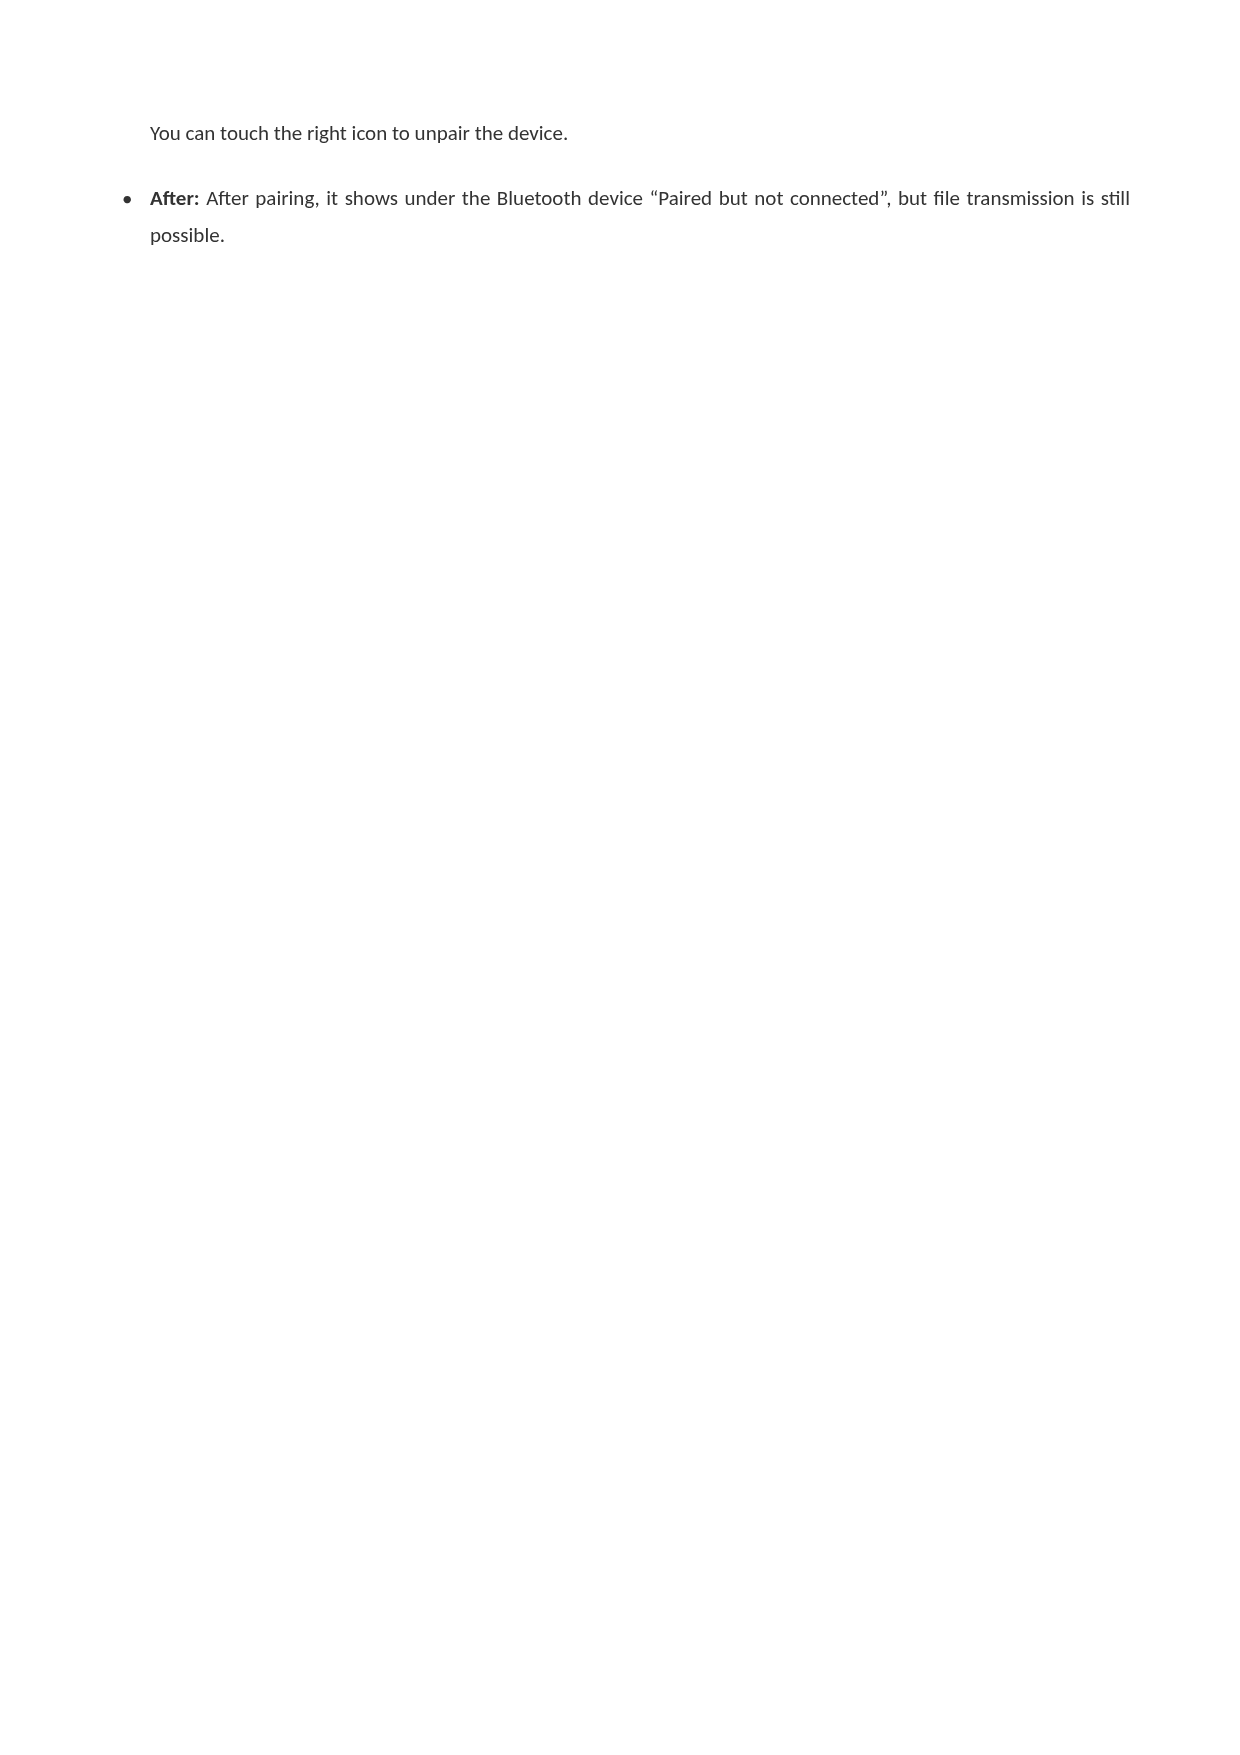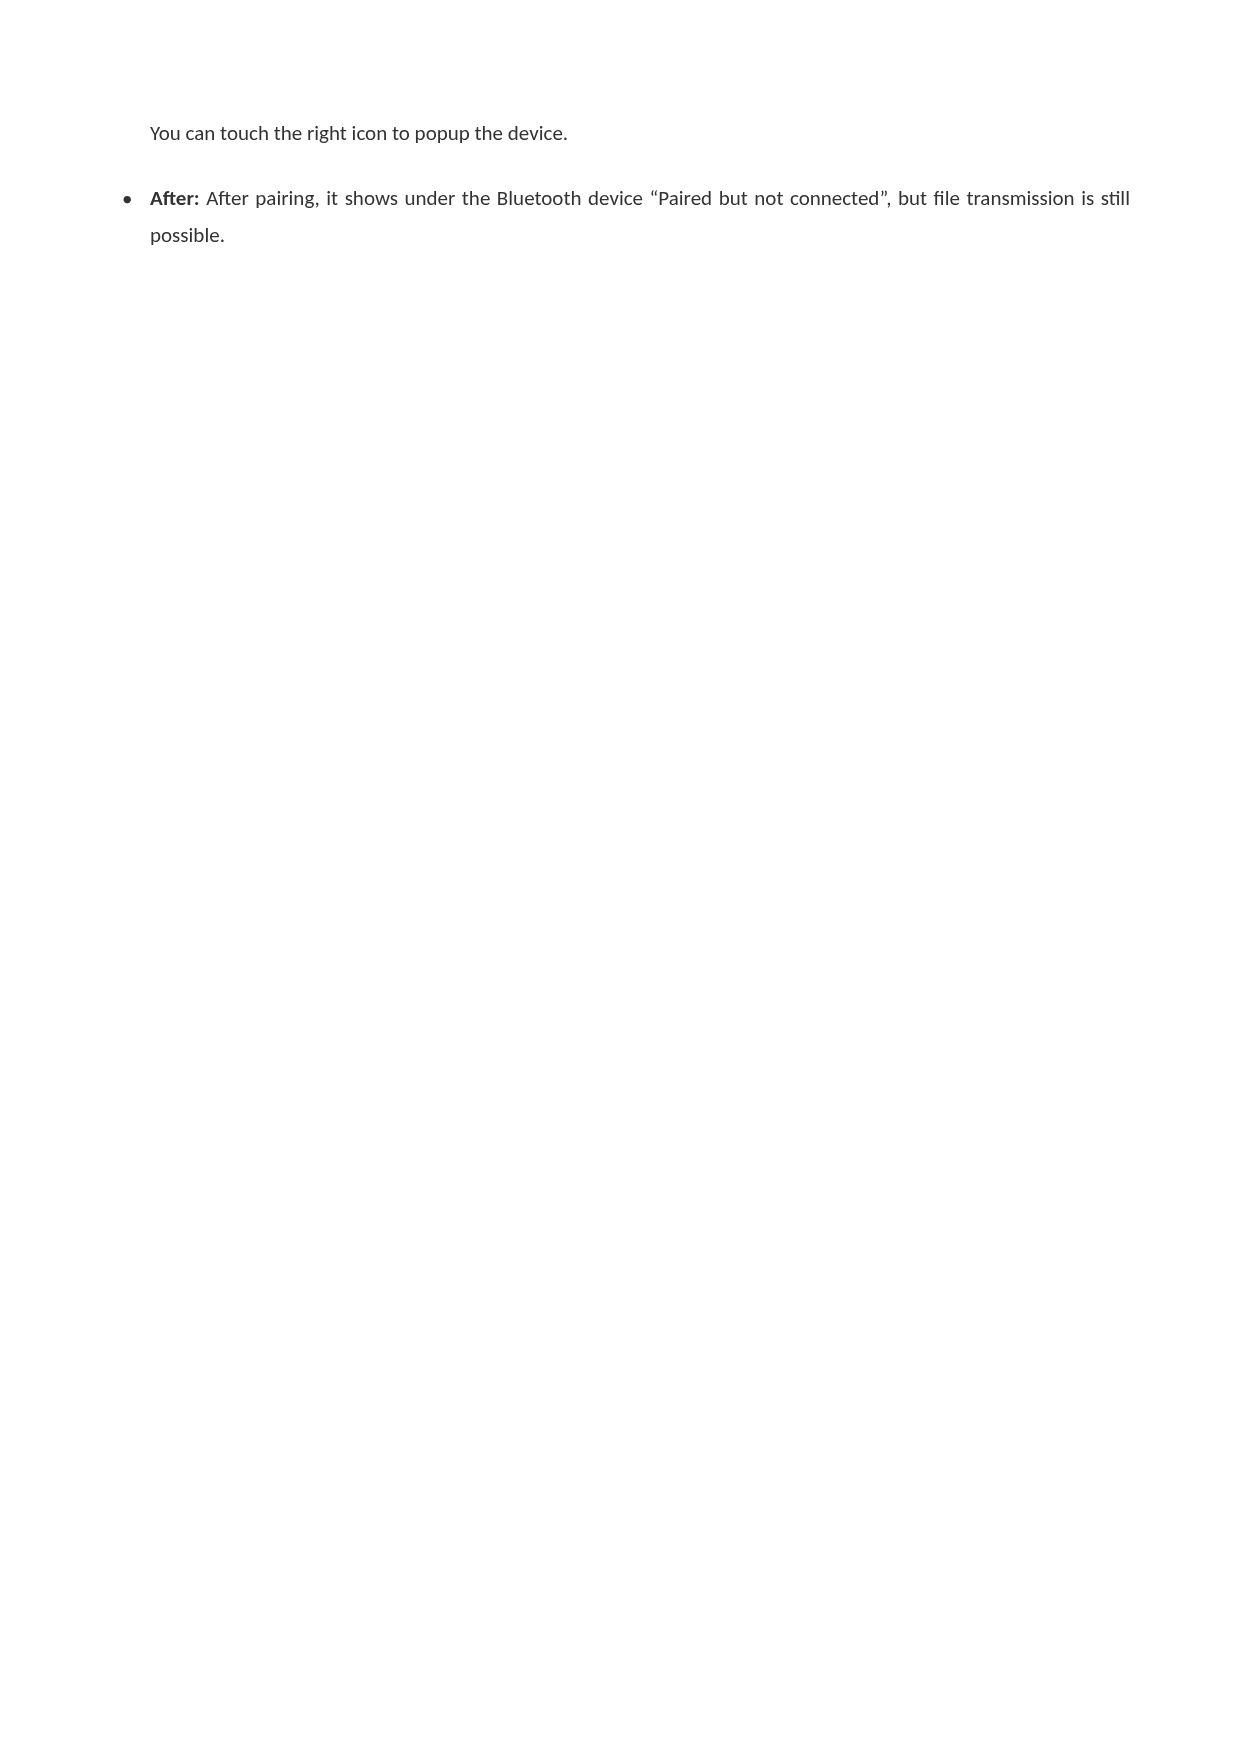--- a/index.html
+++ b/index.html
@@ -46,21 +46,21 @@
       text-justify: inter-word;
     }
     .bold {
       font-weight: bold;
     }
   </style>
 </head>
 <body>
 
 <div class="content-block">
-  <p class="paragraph-2">You can touch the right icon to popup the device.</p>
+  <p class="paragraph-2">You can touch the right icon to unpair the device.</p>
 </div>
 
 <div class="bullet-item">
   <div class="bullet-marker">•</div>
   <div class="bullet-text">
     <span class="bold">After:</span><span> After pairing, it shows under the Bluetooth device “Paired but not connected”, but file transmission is still possible.</span>
   </div>
 </div>
 
 </body></html>

